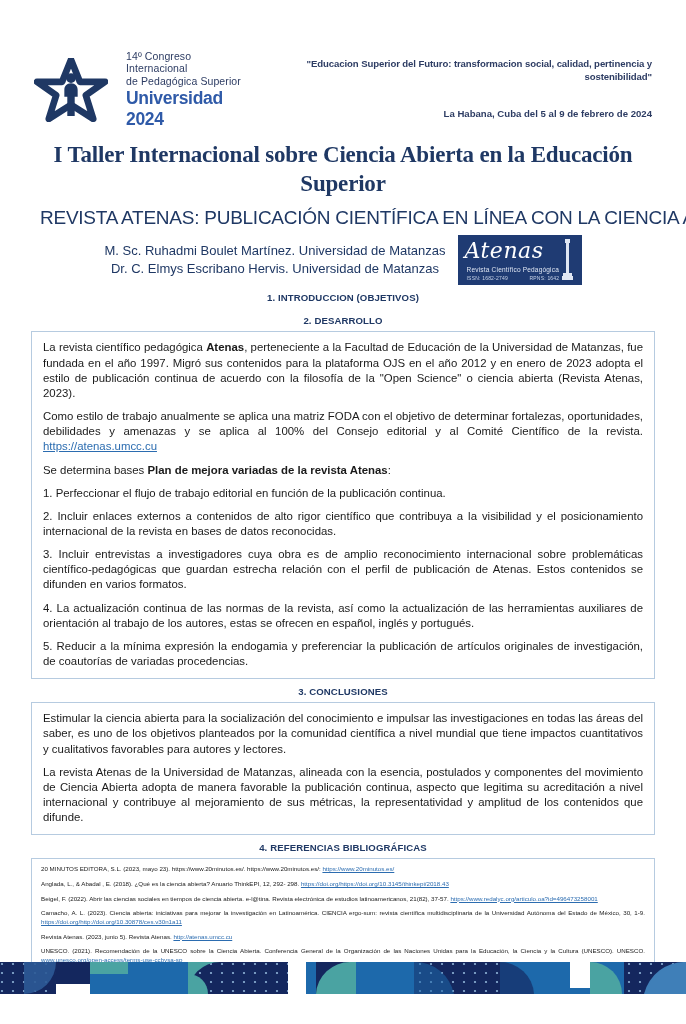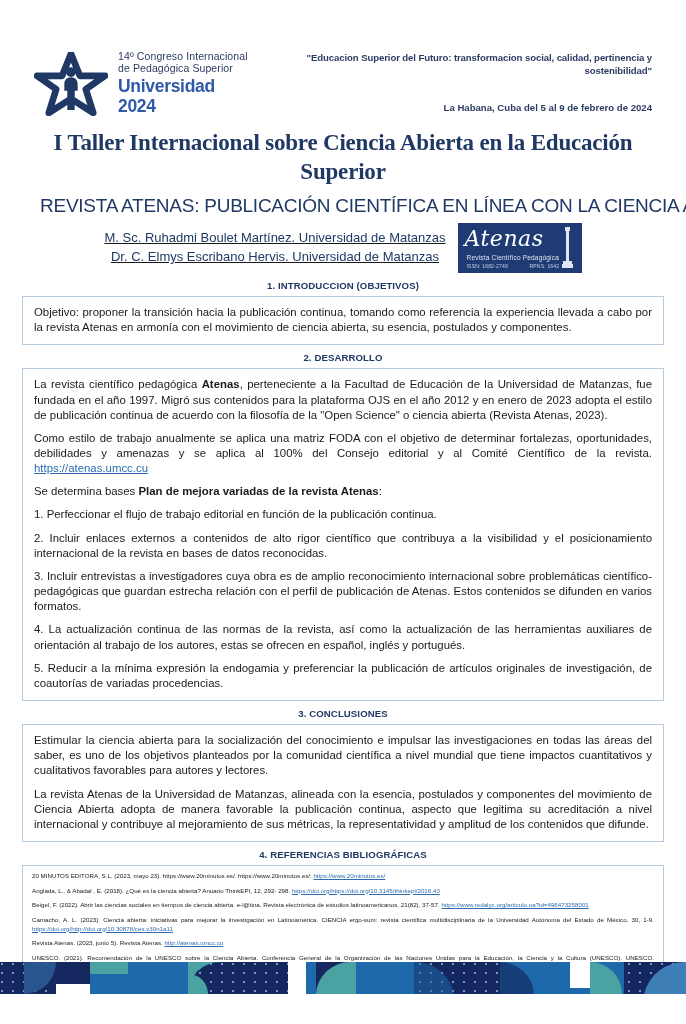--- a/index.html
+++ b/index.html
@@ -10,21 +10,21 @@
     color: #1a1a1a;
     overflow: hidden;
   }
   .poster { position: relative; width: 686px; height: 1024px; background:#fff; }
 
   
   .header {
     display: flex; align-items: center; justify-content: space-between;
     padding: 50px 28px 6px 34px;
   }
-  .brand { display: flex; align-items: center; gap: 10px; }
+  .brand { display: flex; align-items: center; gap: 18px; }
   .brand-logo { width: 74px; height: 64px; flex: none; }
   .brand-text { line-height: 1.18; }
   .brand-line1, .brand-line2 {
     font-size: 10.5px; color: #2d3c63; letter-spacing: .1px;
   }
   .brand-big {
     font-size: 17.5px; font-weight: bold; color: #2f5aa8;
     letter-spacing: -.3px; margin-top: 1px;
   }
   .congress-info { text-align: right; line-height: 1.35; padding-right: 6px; }
@@ -40,21 +40,21 @@
   .main-title {
     font-size: 23px; font-weight: bold; color: #1f3864;
     line-height: 1.24; letter-spacing: -.2px; font-family: Liberation Serif, serif;
   }
   .subtitle {
     font-size: 19px; color: #1f3864; margin-top: 9px;
     letter-spacing: -.25px; white-space: nowrap;
   }
   .authors-row {
     display: flex; align-items: center; justify-content: center;
-    gap: 12px; margin-top: 6px; padding: 0 10px; text-decoration: underline;
+    gap: 12px; margin-top: 6px; padding: 0 10px;
   }
   .authors { font-size: 13px; color: #1f3864; line-height: 1.45; text-align:center; }
   .atenas-logo {
     width: 124px; height: 50px; background: #1f3b73;
     position: relative; flex: none; overflow: hidden;
   }
   .atenas-logo .at-name {
     position: absolute; left: 7px; top: 3px;
     font-family: "DejaVu Serif", serif; font-style: italic;
     font-size: 22px; color: #ffffff; letter-spacing: .5px;
@@ -69,21 +69,21 @@
   }
   .atenas-logo .at-rpns {
     position: absolute; left: 72px; top: 40px;
     font-size: 5px; color: #c8d3e8; letter-spacing: .2px;
   }
   .atenas-logo .at-col {
     position: absolute; right: 9px; top: 4px; width: 11px; height: 42px;
   }
 
   
-  .section { padding: 0 22px; }
+  .section { padding: 0 31px; }
   .section-head {
     text-align: center; font-size: 9.6px; font-weight: bold;
     color: #1f3864; letter-spacing: .1px;
     padding: 7px 0 5px 0;
   }
   .section-box {
     border: 1px solid #b6cbe0; padding: 8px 11px 9px 11px;
     background: #fff;
   }
   .section-box p {
@@ -152,23 +152,20 @@
           <rect x="4" y="4" width="3" height="30" fill="#dfe6f3"></rect>
           <rect x="1" y="34" width="9" height="3" fill="#dfe6f3"></rect>
           <rect x="0" y="37" width="11" height="4" fill="#dfe6f3"></rect>
         </svg>
       </div>
     </div>
   </div>
 
   <div class="section">
     <div class="section-head">1. INTRODUCCION (OBJETIVOS)</div>
-    <div class="section-box">
-      <p>Objetivo: proponer la transición hacia la publicación continua, tomando como referencia la experiencia llevada a cabo por la revista Atenas en armonía con el movimiento de ciencia abierta, su esencia, postulados y componentes.</p>
-    </div>
   </div>
 
   <div class="section">
     <div class="section-head">2. DESARROLLO</div>
     <div class="section-box">
       <p><span>La revista científico pedagógica </span><b>Atenas</b><span>, perteneciente a la Facultad de Educación de la Universidad de Matanzas, fue fundada en el año 1997. Migró sus contenidos para la plataforma OJS en el año 2012 y en enero de 2023 adopta el estilo de publicación continua de acuerdo con la filosofía de la "Open Science" o ciencia abierta (Revista Atenas, 2023).</span></p>
       <p><span>Como estilo de trabajo anualmente se aplica una matriz FODA con el objetivo de determinar fortalezas, oportunidades, debilidades y amenazas y se aplica al 100% del Consejo editorial y al Comité Científico de la revista. </span><a class="lnk" href="#">https://atenas.umcc.cu</a></p>
       <p class="nojust"><span>Se determina bases </span><b>Plan de mejora variadas de la revista Atenas</b><span>:</span></p>
       <p class="nojust">1. Perfeccionar el flujo de trabajo editorial en función de la publicación continua.</p>
       <p>2. Incluir enlaces externos a contenidos de alto rigor científico que contribuya a la visibilidad y el posicionamiento internacional de la revista en bases de datos reconocidas.</p>

